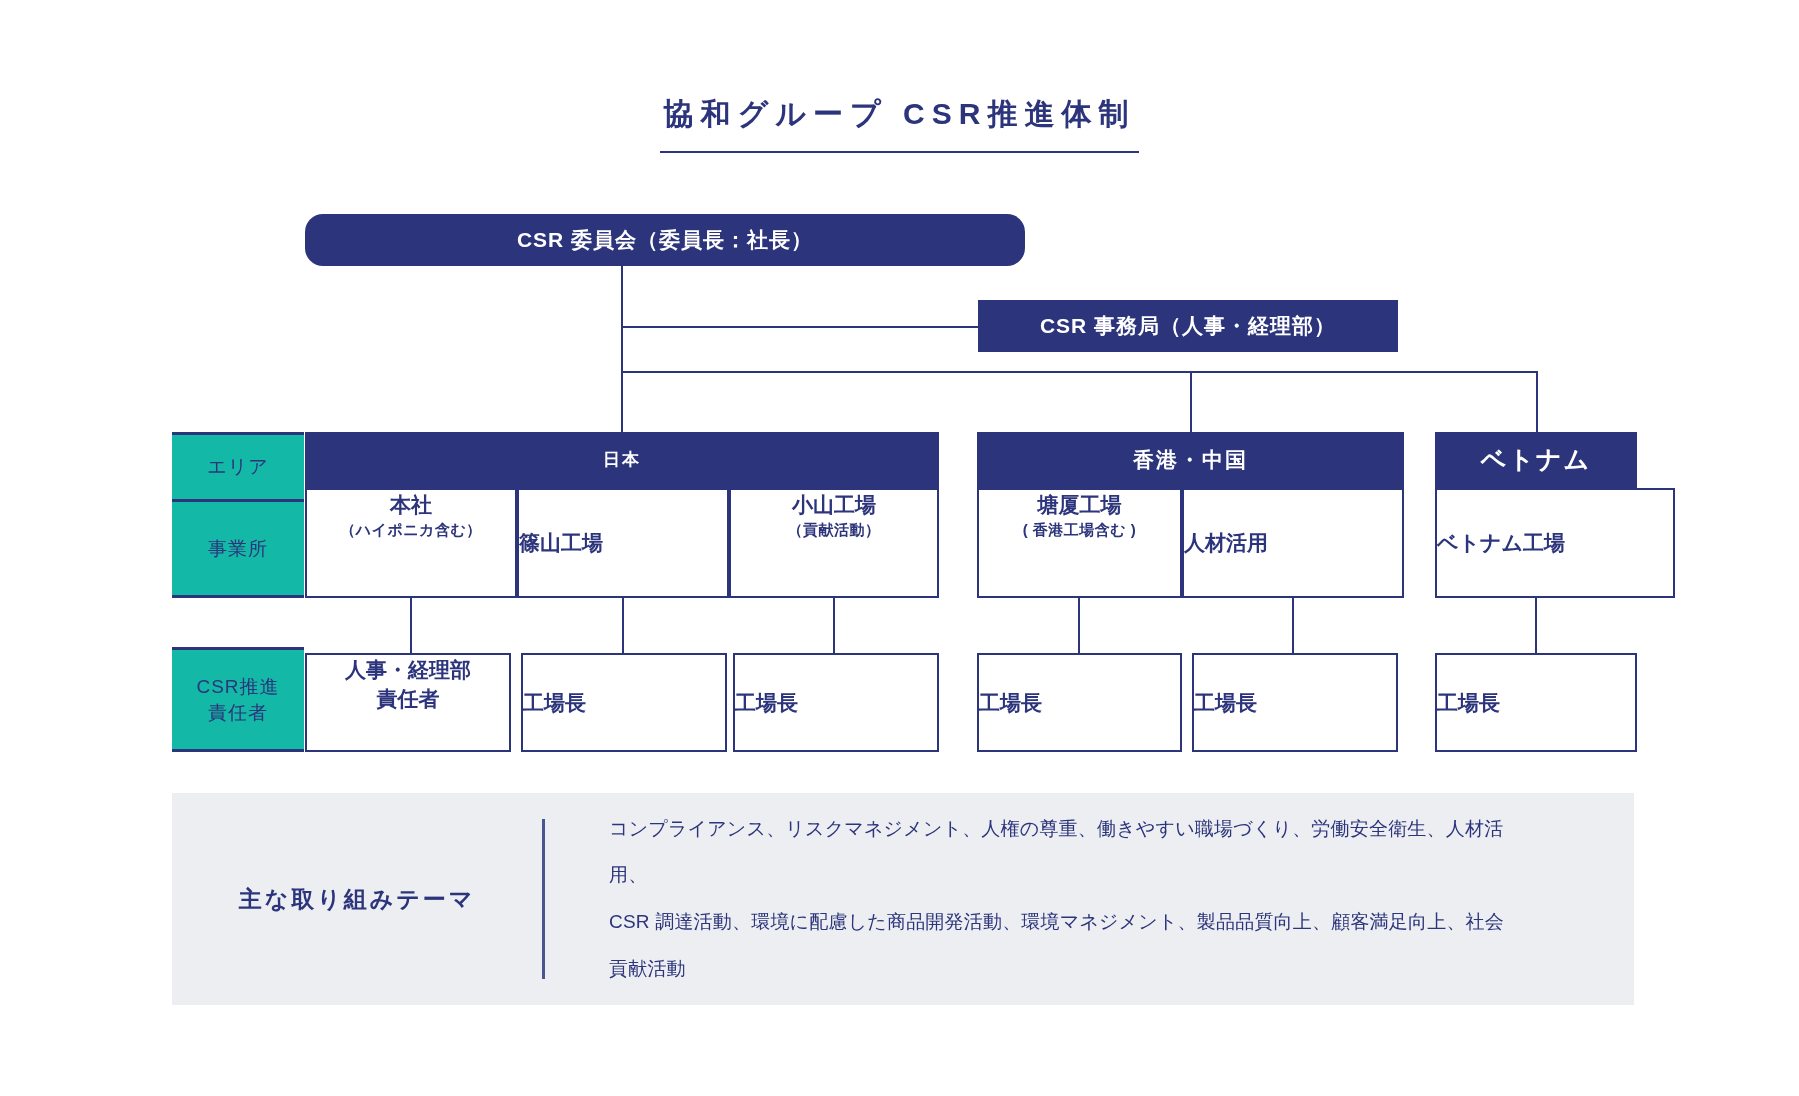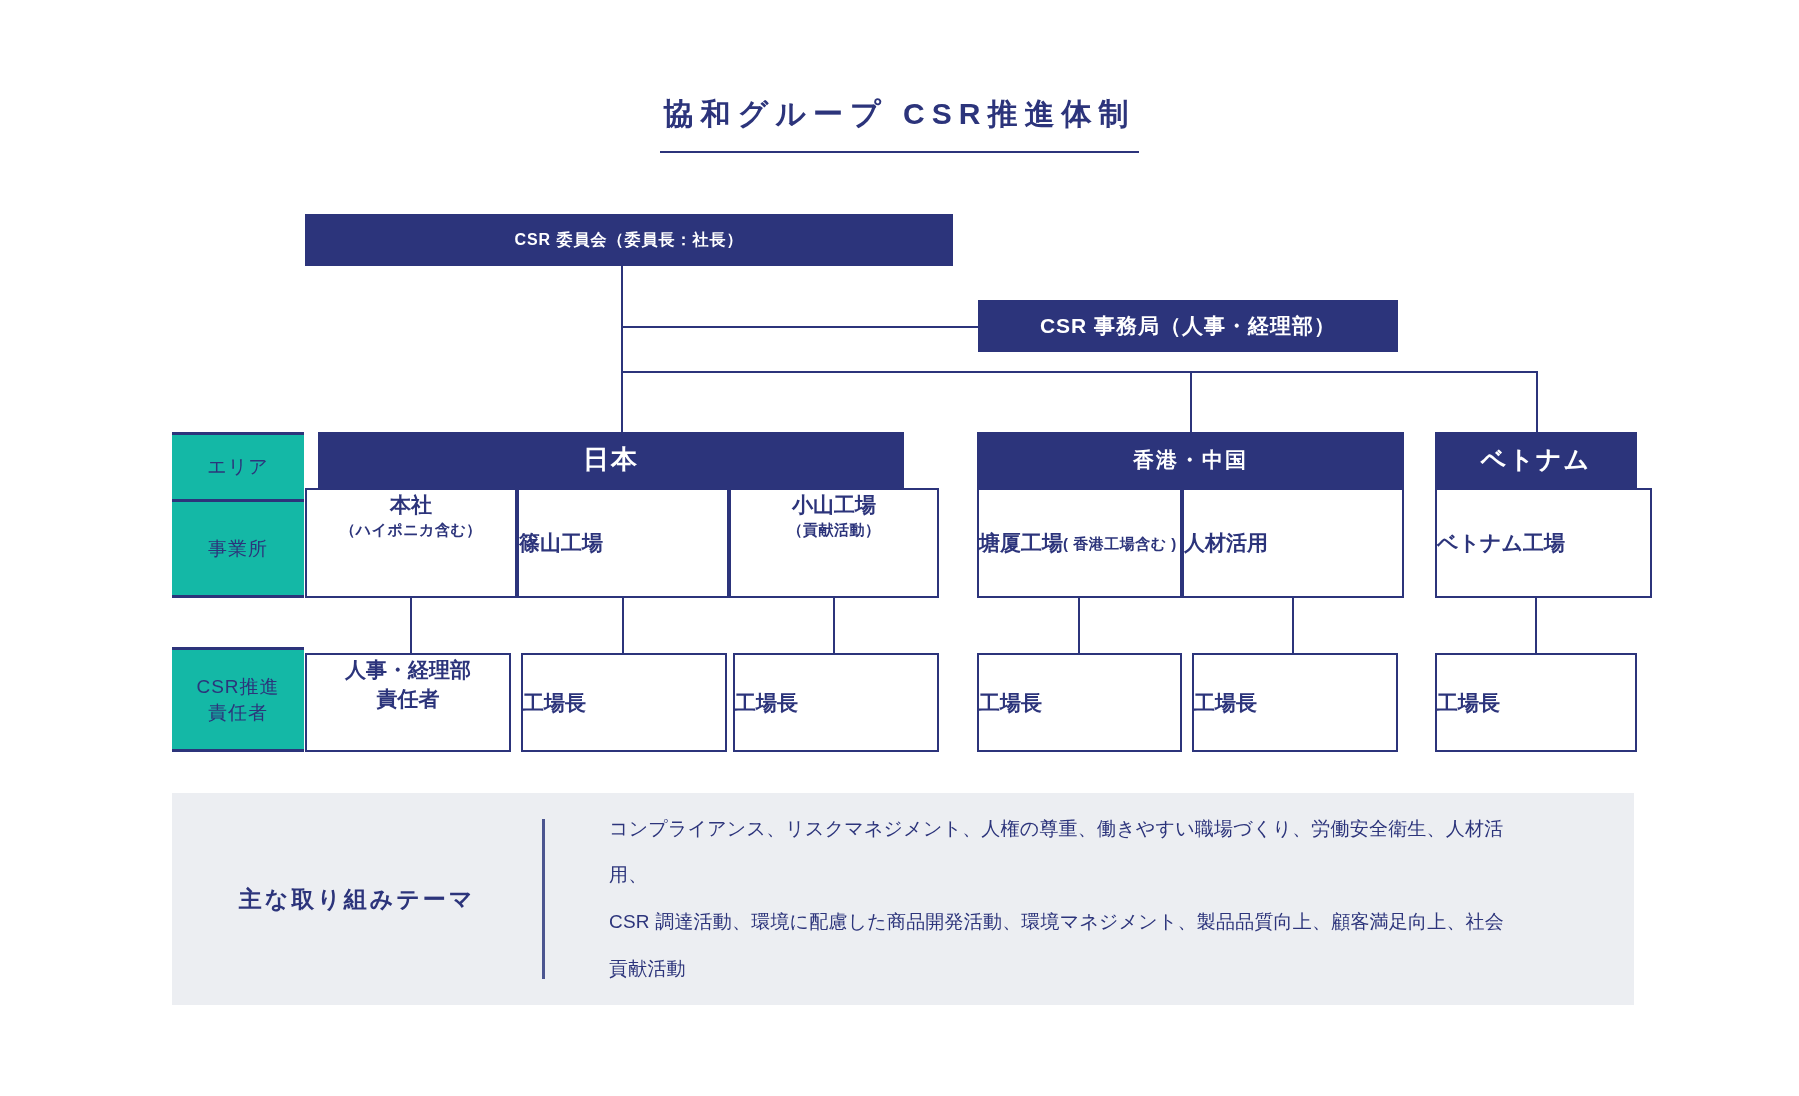--- a/index.html
+++ b/index.html
@@ -127,40 +127,40 @@
 </style>
 </head>
 <body>
 
 <div class="page">
 
   <div class="title-wrap">
     <span class="title-text">協和グループ CSR推進体制</span>
   </div>
 
-  <div class="navy-box" style="left:305px; top:214px; width:648px; height:52px; font-size:16px; letter-spacing:1px;">CSR 委員会（委員長：社長）</div>
+  <div class="navy-box" style="left:305px; top:214px; width:720px; height:52px; font-size:21px; letter-spacing:1px;border-radius:18px;">CSR 委員会（委員長：社長）</div>
 
   <div class="navy-box" style="left:978px; top:300px; width:420px; height:52px; font-size:21px; letter-spacing:1px;">CSR 事務局（人事・経理部）</div>
 
   <div class="ln-v" style="left:621px; top:266px; height:166px;"></div>
   <div class="ln-h" style="left:621px; top:326px; width:359px;"></div>
   <div class="ln-h" style="left:621px; top:371px; width:917px;"></div>
   <div class="ln-v" style="left:1190px; top:371px; height:61px;"></div>
   <div class="ln-v" style="left:1536px; top:371px; height:61px;"></div>
 
   <div class="row-label rule-tb" style="left:172px; top:432px; width:132px; height:70px;">エリア</div>
 
   <div class="row-label rule-b" style="left:172px; top:502px; width:132px; height:96px;">事業所</div>
 
   <div class="row-label rule-tb" style="left:172px; top:647px; width:132px; height:105px; flex-direction:column;">
     <span>CSR推進</span>
     <span>責任者</span>
   </div>
 
-  <div class="navy-box" style="left:318px; top:432px; width:586px; height:56px; font-size:26px; letter-spacing:2px;">日本</div>
+  <div class="navy-box" style="left:305px; top:432px; width:634px; height:56px; font-size:17px; letter-spacing:2px;">日本</div>
 
   <div class="white-box" style="left:305px; top:488px; width:212px; height:110px; font-size:21px; flex-direction:column;">
     <span>本社</span>
     <span class="sub-note">（ハイポニカ含む）</span>
   </div>
 
   <div class="white-box" style="left:517px; top:488px; width:212px; height:110px; font-size:21px;">篠山工場</div>
 
   <div class="white-box" style="left:729px; top:488px; width:210px; height:110px; font-size:21px; flex-direction:column;">
     <span>小山工場</span>
@@ -175,37 +175,37 @@
     <span>人事・経理部</span>
     <span>責任者</span>
   </div>
 
   <div class="white-box" style="left:521px; top:653px; width:206px; height:99px; font-size:21px;">工場長</div>
 
   <div class="white-box" style="left:733px; top:653px; width:206px; height:99px; font-size:21px;">工場長</div>
 
   <div class="navy-box" style="left:977px; top:432px; width:427px; height:56px; font-size:21px; letter-spacing:2px;">香港・中国</div>
 
-  <div class="white-box" style="left:977px; top:488px; width:205px; height:110px; font-size:21px; flex-direction:row;">
+  <div class="white-box" style="left:977px; top:488px; width:205px; height:110px; font-size:21px; flex-direction:column;">
     <span>塘厦工場</span>
     <span class="sub-note">( 香港工場含む )</span>
   </div>
 
   <div class="white-box" style="left:1182px; top:488px; width:222px; height:110px; font-size:21px;">人材活用</div>
 
   <div class="ln-v" style="left:1078px; top:598px; height:55px;"></div>
   <div class="ln-v" style="left:1292px; top:598px; height:55px;"></div>
 
   <div class="white-box" style="left:977px; top:653px; width:205px; height:99px; font-size:21px;">工場長</div>
 
   <div class="white-box" style="left:1192px; top:653px; width:206px; height:99px; font-size:21px;">工場長</div>
 
   <div class="navy-box" style="left:1435px; top:432px; width:202px; height:56px; font-size:25px; letter-spacing:2px;">ベトナム</div>
 
-  <div class="white-box" style="left:1435px; top:488px; width:217px; height:110px; font-size:21px;">ベトナム工場</div>
+  <div class="white-box" style="left:1435px; top:488px; width:240px; height:110px; font-size:21px;">ベトナム工場</div>
 
   <div class="ln-v" style="left:1535px; top:598px; height:55px;"></div>
 
   <div class="white-box" style="left:1435px; top:653px; width:202px; height:99px; font-size:21px;">工場長</div>
 
   <div class="themes-panel">
     <div class="themes-label">主な取り組みテーマ</div>
     <div class="themes-divider"></div>
     <div class="themes-body">
       <div>コンプライアンス、リスクマネジメント、人権の尊重、働きやすい職場づくり、労働安全衛生、人材活用、</div>

